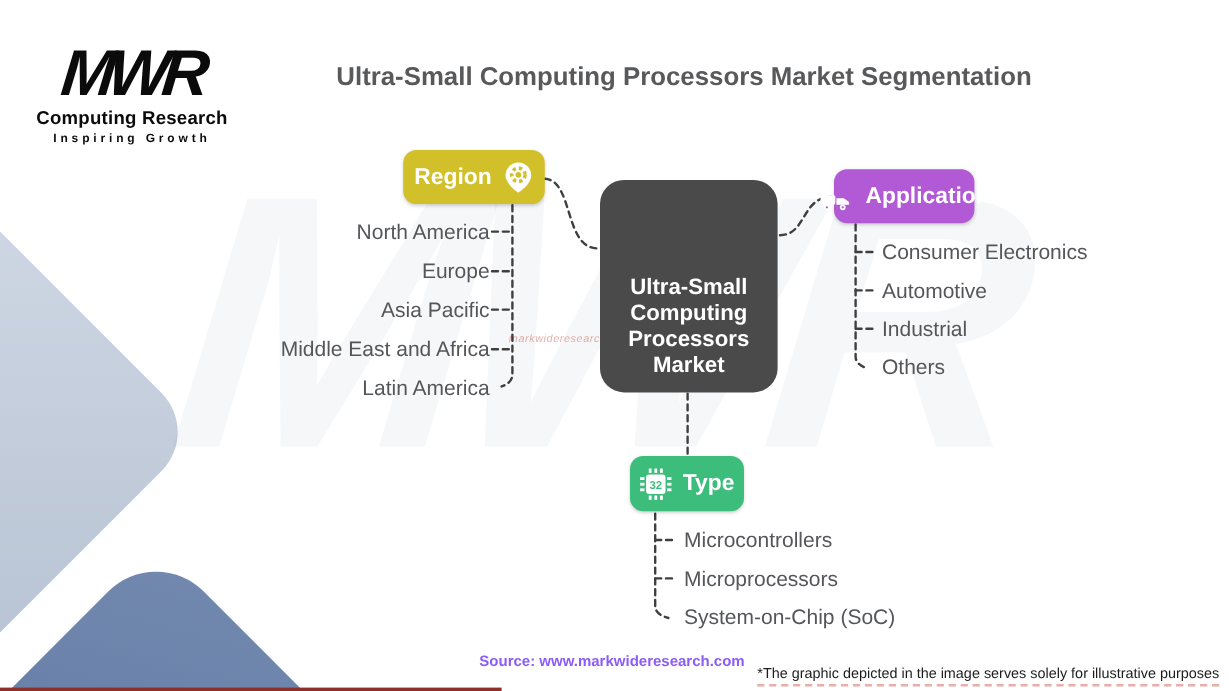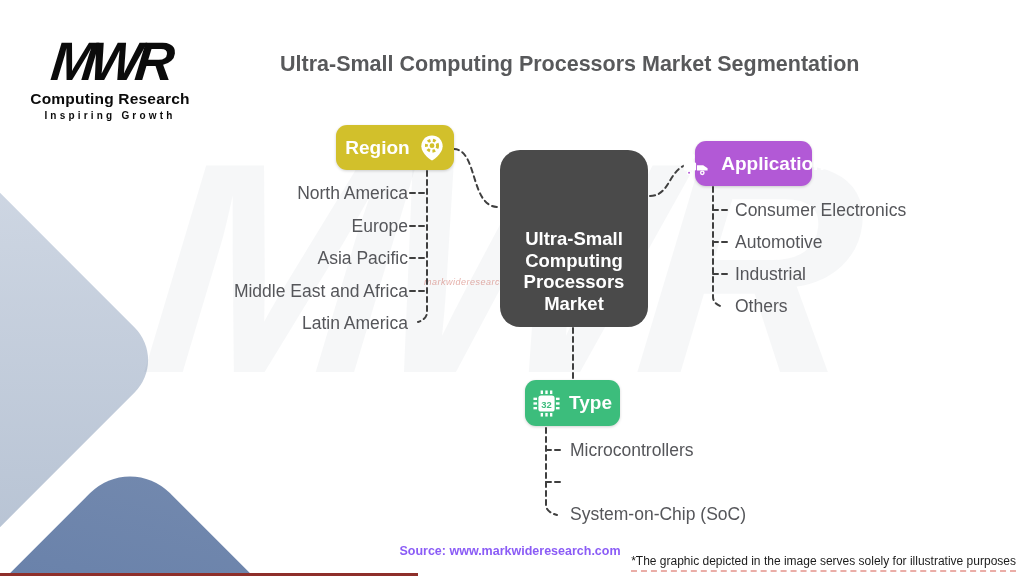--- a/index.html
+++ b/index.html
@@ -20,21 +20,21 @@
     font-size:300px;font-weight:bold;font-style:italic;letter-spacing:-20px;
     transform:skewX(-6deg);color:rgba(95,105,125,0.055);white-space:nowrap;line-height:1;}
   #watermark-small{position:absolute;left:424px;top:277px;z-index:2;
     font-size:9px;font-style:italic;color:rgba(195,75,62,0.45);letter-spacing:0.5px;}
   
   #logo{position:absolute;left:25px;top:34px;width:170px;text-align:center;z-index:5;color:#0b0b0b;}
   #logo .mwr{font-size:54px;font-weight:bold;font-style:italic;letter-spacing:-6px;
     transform:skewX(-6deg);line-height:1.0;}
   #logo .name{font-size:15.5px;font-weight:bold;letter-spacing:0.2px;margin-top:2px;}
   #logo .tagline{font-size:10px;font-weight:bold;letter-spacing:3.2px;margin-top:2px;}
-  #title{position:absolute;left:280px;top:52px;width:580px;z-index:5;
+  #title{position:absolute;left:280px;top:52px;width:580px;text-align:center;z-index:5;
     font-size:21.5px;font-weight:bold;color:#58595b;}
   
   #connectors{position:absolute;left:0;top:0;z-index:4;}
   #connectors path{fill:none;stroke:#3f3f3f;stroke-width:2;stroke-dasharray:5 4;stroke-linecap:round;}
   
   #center-node{position:absolute;left:500px;top:150px;width:148px;height:177px;z-index:5;
     background:#4a4a4a;border-radius:20px;color:#fff;display:flex;flex-direction:column;
     align-items:center;justify-content:flex-end;padding-bottom:13px;box-sizing:border-box;
     font-size:18.5px;line-height:21.5px;font-weight:600;text-align:center;}
   
@@ -157,18 +157,19 @@
   <div class="item left" style="top:247px;">Asia Pacific</div>
   <div class="item left" style="top:280px;">Middle East and Africa</div>
   <div class="item left" style="top:312px;">Latin America</div>
 
   <div class="item right" style="top:199px;">Consumer Electronics</div>
   <div class="item right" style="top:231px;">Automotive</div>
   <div class="item right" style="top:263px;">Industrial</div>
   <div class="item right" style="top:295px;">Others</div>
 
   <div class="item bottom" style="top:439px;">Microcontrollers</div>
+  <div class="item bottom" style="top:471px;">Microprocessors</div>
   <div class="item bottom" style="top:503px;">System-on-Chip (SoC)</div>
 
   <div id="source">Source: www.markwideresearch.com</div>
   <div id="disclaimer">*The graphic depicted in the image serves solely for illustrative purposes</div>
 
 </div>
 
 </body></html>

